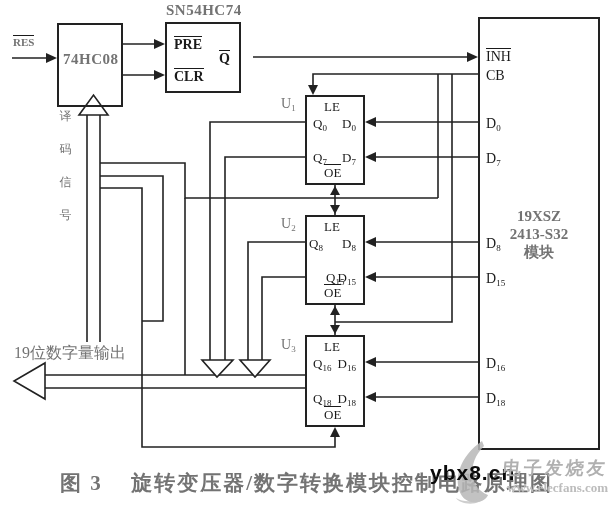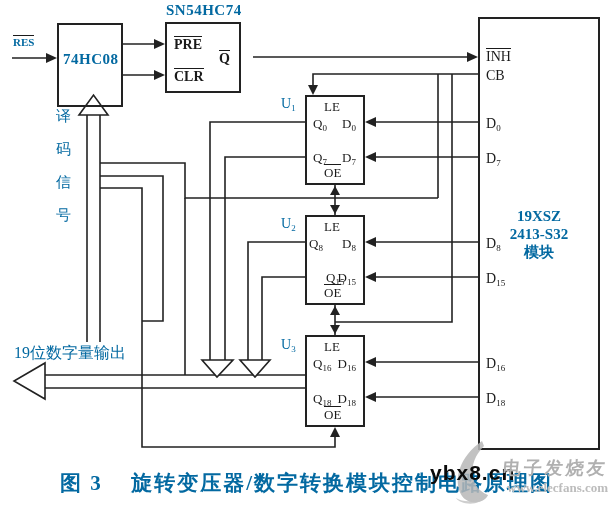--- a/index.html
+++ b/index.html
@@ -1,25 +1,25 @@
 <!DOCTYPE html>
 <html><head>
 <meta charset="utf-8">
 <style>
   * { margin:0; padding:0; box-sizing:border-box; }
   body { background:#e8e8e8; font-family:"Liberation Serif", serif; }
   #canvas { position:relative; width:615px; height:509px; background:#ffffff; overflow:hidden; }
   #wires { position:absolute; left:0; top:0; z-index:1; }
   .box { position:absolute; border:2px solid #222; background:transparent; z-index:2; }
-  .lbl { position:absolute; color:#0369a1; z-index:2; white-space:nowrap; }
+  .lbl { position:absolute; color:#737373; z-index:2; white-space:nowrap; }
   .ovl { display:inline-block; border-top:1.5px solid #1a1a1a; padding-top:1px; line-height:1.05; }
   sub.pin { font-size:9px; vertical-align:-3px; }
   .pinlbl { position:absolute; font-size:13px; color:#1a1a1a; white-space:nowrap; }
   .blocklbl { font-size:15px; font-weight:600; letter-spacing:.5px; }
-  .vtext { width:19px; line-height:33px; font-size:15px; text-align:left; word-break:break-all; white-space:normal; }
+  .vtext { width:19px; line-height:33px; font-size:12px; text-align:center; word-break:break-all; white-space:normal; }
   .wm { z-index:3; }
 </style>
 </head>
 <body>
 
 <div id="canvas">
 
   <svg id="wires" width="615" height="509" viewBox="0 0 615 509">
     <g stroke="#222" stroke-width="1.6" fill="none">
       <path d="M12 58 H48"></path>

